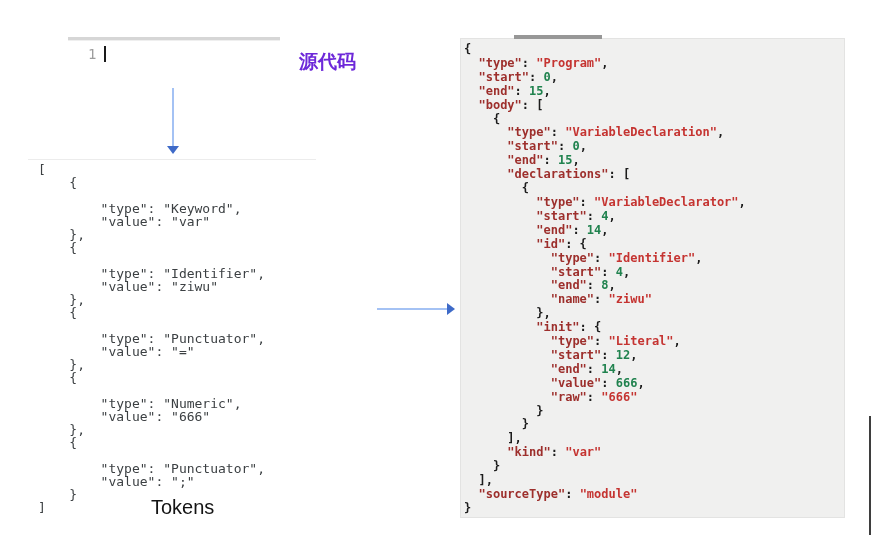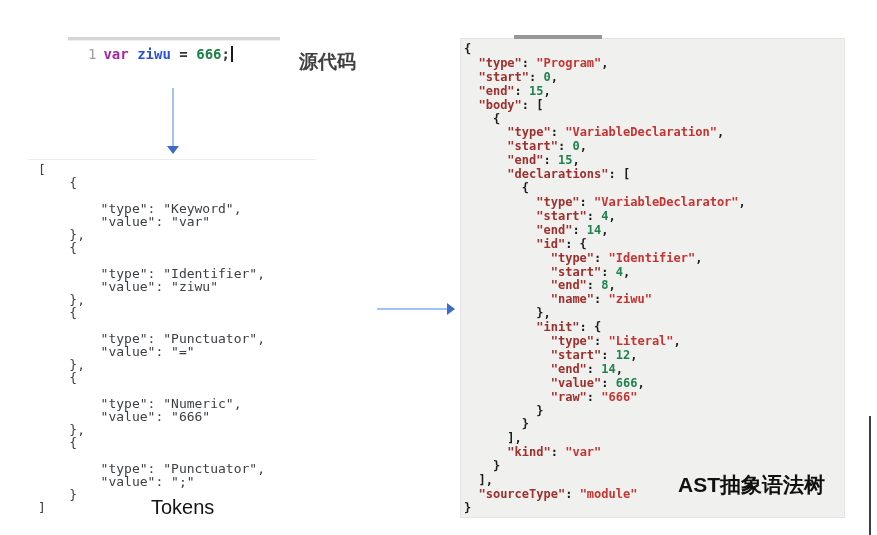--- a/index.html
+++ b/index.html
@@ -13,21 +13,21 @@
   
   #src-scrollbar{left:68px;top:37px;width:212px;height:3px;background:#d6d6d6;border-bottom:1px solid #efefef;}
   #src-line{left:88px;top:45px;font-family:"DejaVu Sans Mono","Liberation Mono",monospace;
     font-size:14px;font-weight:bold;line-height:18px;display:flex;align-items:center;}
   #src-linenum{color:var(--src-linenum);font-weight:normal;margin-right:7px;}
   .tok-keyword{color:var(--src-keyword);}
   .tok-identifier{color:var(--src-identifier);}
   .tok-number{color:var(--src-number);}
   .tok-operator,.tok-plain{color:var(--src-punct);}
   #cursor{display:inline-block;width:2px;height:16px;background:#1a1a1a;margin-left:1px;}
-  #src-label{left:299px;top:49px;font-size:19px;font-weight:bold;color:#404040;}
+  #src-label{left:299px;top:49px;font-size:19px;font-weight:bold;color:#6d28d9;}
 
   
   #arrow-down{left:166px;top:88px;width:14px;height:68px;}
   #arrow-down .line{position:absolute;left:6px;top:0;width:2px;height:58px;background:var(--arrow-line);}
   #arrow-down .head{position:absolute;left:1px;top:58px;width:0;height:0;
     border-left:6px solid transparent;border-right:6px solid transparent;border-top:8px solid var(--arrow-head);}
   #arrow-right{left:377px;top:302px;width:80px;height:14px;}
   #arrow-right .line{position:absolute;left:0;top:6px;width:70px;height:2px;background:var(--arrow-line);}
   #arrow-right .head{position:absolute;left:70px;top:1px;width:0;height:0;
     border-top:6px solid transparent;border-bottom:6px solid transparent;border-left:8px solid var(--arrow-head);}
@@ -50,21 +50,20 @@
   #edge-line{left:869px;top:416px;width:2px;height:119px;background:#3e3e3e;}
 </style>
 </head>
 <body>
 
 <div id="canvas">
 
   <div class="abs" id="src-scrollbar"></div>
   <div class="abs" id="src-line">
     <span id="src-linenum">1</span>
-    <span id="src-code"><span class="tok-keyword">var</span><span class="tok-plain"> </span><span class="tok-identifier">ziwu</span><span class="tok-plain"> </span><span class="tok-operator">=</span><span class="tok-plain"> </span><span class="tok-number">666</span><span class="tok-plain">;</span></span>
     <span id="cursor"></span>
   </div>
   <div class="abs" id="src-label">源代码</div>
 
   <div class="abs" id="arrow-down">
     <div class="line"></div>
     <div class="head"></div>
   </div>
 
   <div class="abs" id="tokens-divider"></div>
@@ -132,17 +131,16 @@
 <span class="jp">            </span><span class="jk">"raw"</span><span class="jp">:</span><span class="jp"> </span><span class="js">"666"</span>
 <span class="jp">          }</span>
 <span class="jp">        }</span>
 <span class="jp">      ],</span>
 <span class="jp">      </span><span class="jk">"kind"</span><span class="jp">:</span><span class="jp"> </span><span class="js">"var"</span>
 <span class="jp">    }</span>
 <span class="jp">  ],</span>
 <span class="jp">  </span><span class="jk">"sourceType"</span><span class="jp">:</span><span class="jp"> </span><span class="js">"module"</span>
 <span class="jp">}</span>
 </pre>
-  <div class="abs" id="ast-label">AST抽象语法树</div>
 
   <div class="abs" id="edge-line"></div>
 
 </div>
 
 </body></html>

